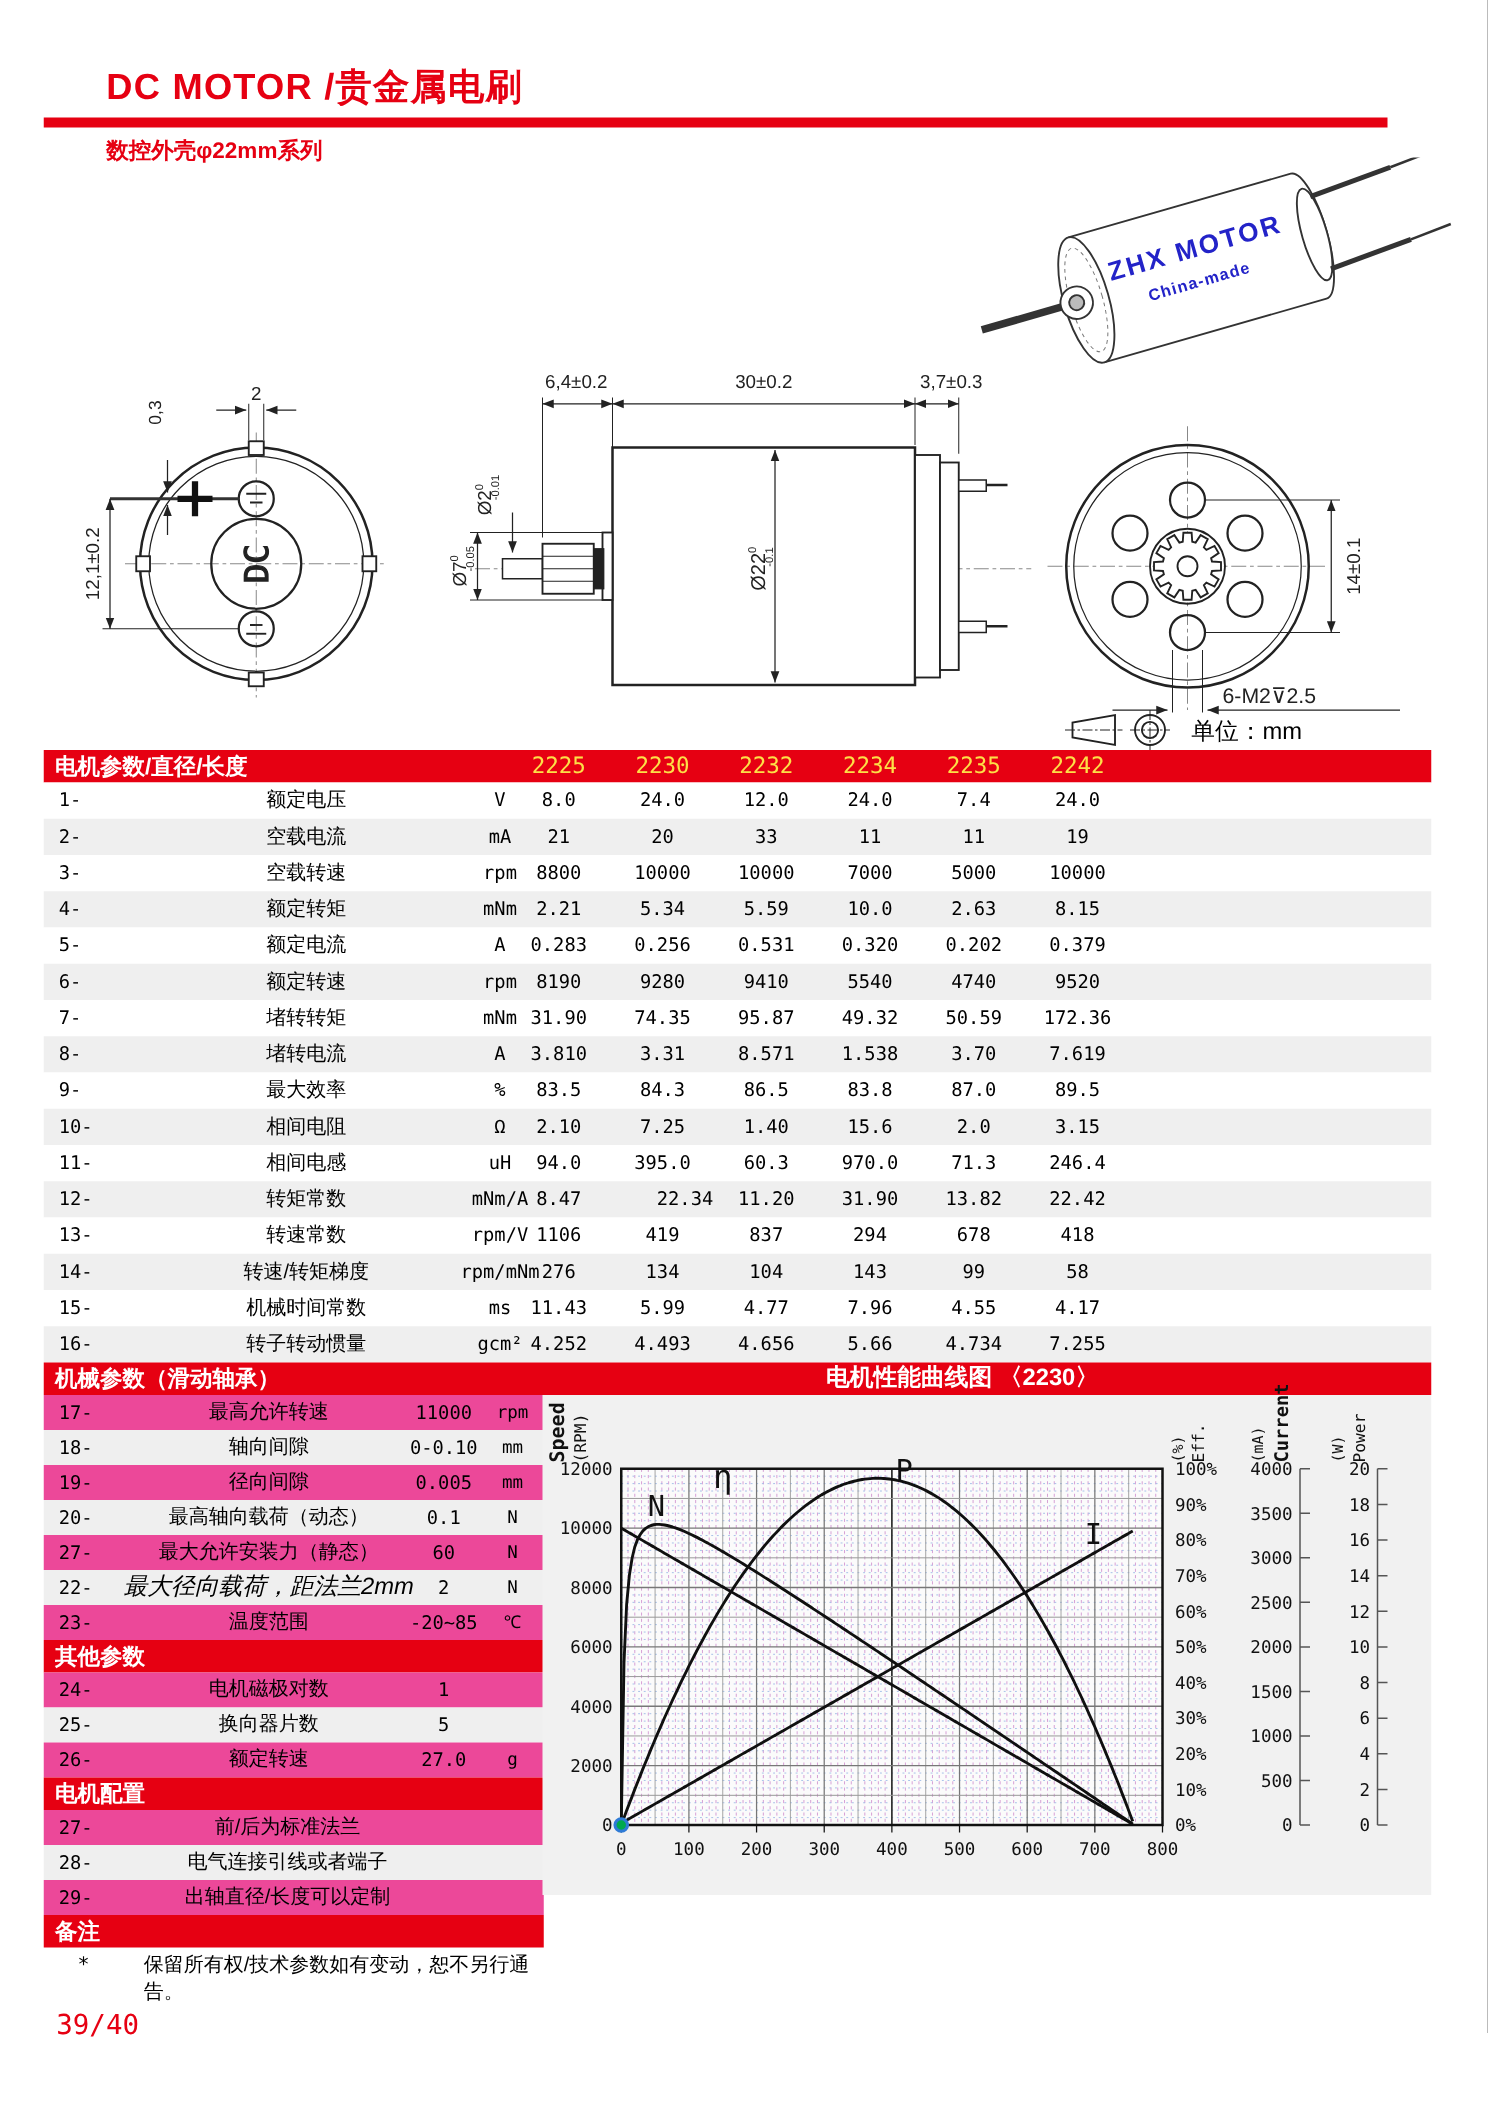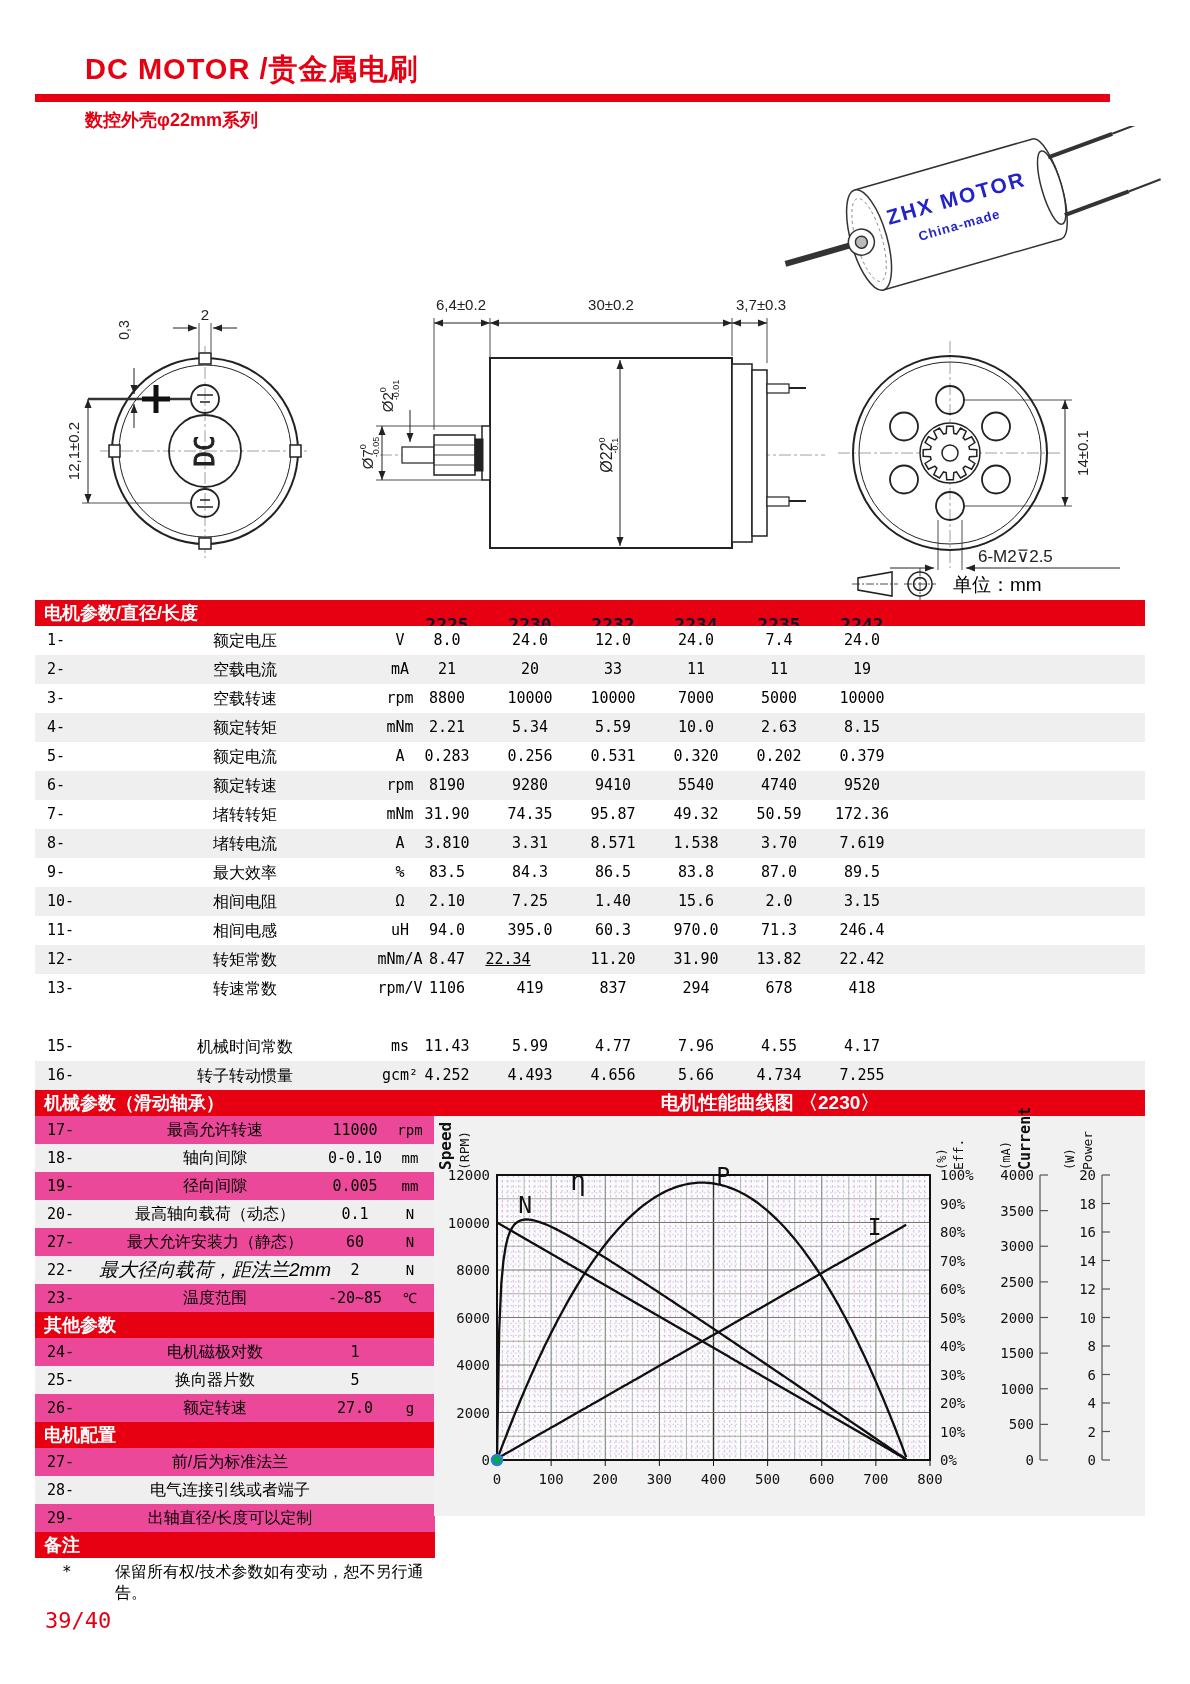--- a/index.html
+++ b/index.html
@@ -14,21 +14,21 @@
   .badge{left:872px;top:56px;width:238px;height:42px;background:#e60012;color:#fff;
          font-size:21px;font-weight:700;text-align:center;line-height:42px;letter-spacing:3px;}
   .subtitle{left:85px;top:108px;font-size:18px;font-weight:700;}
   
   .unitnote{left:950px;top:572px;font-size:19px;border-bottom:1.5px solid #222;padding:0 3px 2px 3px;}
   
   .secbar{background:#e60012;color:#fff;}
   .secbar .t{position:absolute;left:9px;top:0;font-size:18px;font-weight:700;line-height:26px;}
   #main-table{left:35px;top:600px;width:1110px;height:494px;}
   #main-header{position:absolute;left:0;top:0;width:1110px;height:26px;background:#e60012;}
-  .hmodel{position:absolute;top:12px;width:80px;text-align:center;color:#0f172a;font-weight:700;
+  .hmodel{position:absolute;top:0;width:80px;text-align:center;color:#fde047;font-weight:400;
           font-size:18px;line-height:26px;font-family:"DejaVu Sans Mono",monospace;}
   .trow{position:absolute;left:0;width:1110px;height:29px;line-height:29px;background:#fff;}
   .trow.alt{background:#efefef;}
   .cno{position:absolute;left:12px;width:60px;font-size:15px;font-family:"DejaVu Sans Mono",monospace;}
   .clabel{position:absolute;left:80px;width:260px;text-align:center;font-size:16px;}
   .cunit{position:absolute;left:330px;width:70px;text-align:center;font-size:15px;font-family:"DejaVu Sans Mono",monospace;}
   .cval{position:absolute;width:80px;text-align:center;font-size:15px;font-family:"DejaVu Sans Mono",monospace;}
   .srow{position:absolute;left:0;width:400px;height:28px;line-height:28px;background:#ec4899;}
   .srow.alt{background:#efefef;}
   .sno{position:absolute;left:12px;width:55px;font-size:15px;font-family:"DejaVu Sans Mono",monospace;}
@@ -325,36 +325,47 @@
         <span class="cval" style="left: 538px;">60.3</span>
         <span class="cval" style="left: 621px;">970.0</span>
         <span class="cval" style="left: 704px;">71.3</span>
         <span class="cval" style="left: 787px;">246.4</span>
       </div>
       <div class="trow alt" style="top: 345px;">
         <span class="cno">12-</span>
         <span class="clabel">转矩常数</span>
         <span class="cunit">mNm/A</span>
         <span class="cval" style="left: 372px;">8.47</span>
-        <span class="cval" style="left: 433px; text-decoration: underline;">22.34</span>
+        <span class="cval" style="left: 473px;">22.34</span>
         <span class="cval" style="left: 538px;">11.20</span>
         <span class="cval" style="left: 621px;">31.90</span>
         <span class="cval" style="left: 704px;">13.82</span>
         <span class="cval" style="left: 787px;">22.42</span>
       </div>
       <div class="trow" style="top: 374px;">
         <span class="cno">13-</span>
         <span class="clabel">转速常数</span>
         <span class="cunit">rpm/V</span>
         <span class="cval" style="left: 372px;">1106</span>
         <span class="cval" style="left: 455px;">419</span>
         <span class="cval" style="left: 538px;">837</span>
         <span class="cval" style="left: 621px;">294</span>
         <span class="cval" style="left: 704px;">678</span>
         <span class="cval" style="left: 787px;">418</span>
+      </div>
+      <div class="trow alt" style="top: 403px;">
+        <span class="cno">14-</span>
+        <span class="clabel">转速/转矩梯度</span>
+        <span class="cunit">rpm/mNm</span>
+        <span class="cval" style="left: 372px;">276</span>
+        <span class="cval" style="left: 455px;">134</span>
+        <span class="cval" style="left: 538px;">104</span>
+        <span class="cval" style="left: 621px;">143</span>
+        <span class="cval" style="left: 704px;">99</span>
+        <span class="cval" style="left: 787px;">58</span>
       </div>
       <div class="trow" style="top: 432px;">
         <span class="cno">15-</span>
         <span class="clabel">机械时间常数</span>
         <span class="cunit">ms</span>
         <span class="cval" style="left: 372px;">11.43</span>
         <span class="cval" style="left: 455px;">5.99</span>
         <span class="cval" style="left: 538px;">4.77</span>
         <span class="cval" style="left: 621px;">7.96</span>
         <span class="cval" style="left: 704px;">4.55</span>

